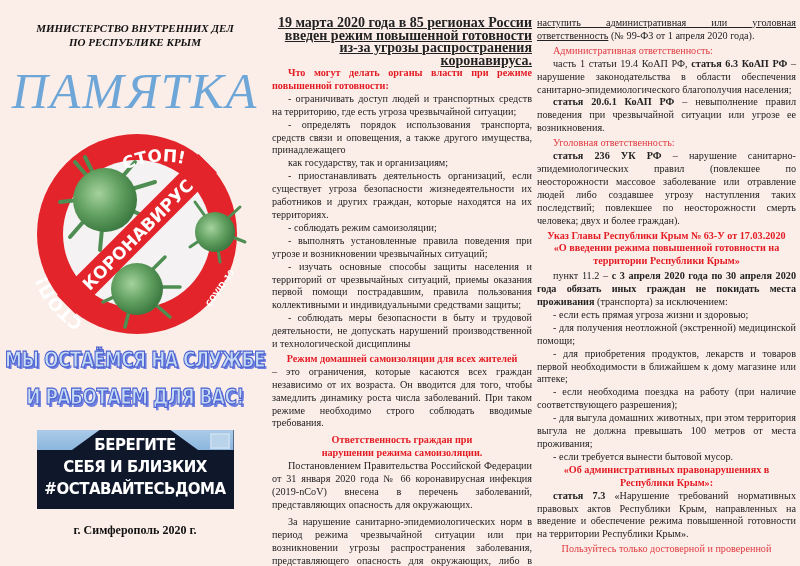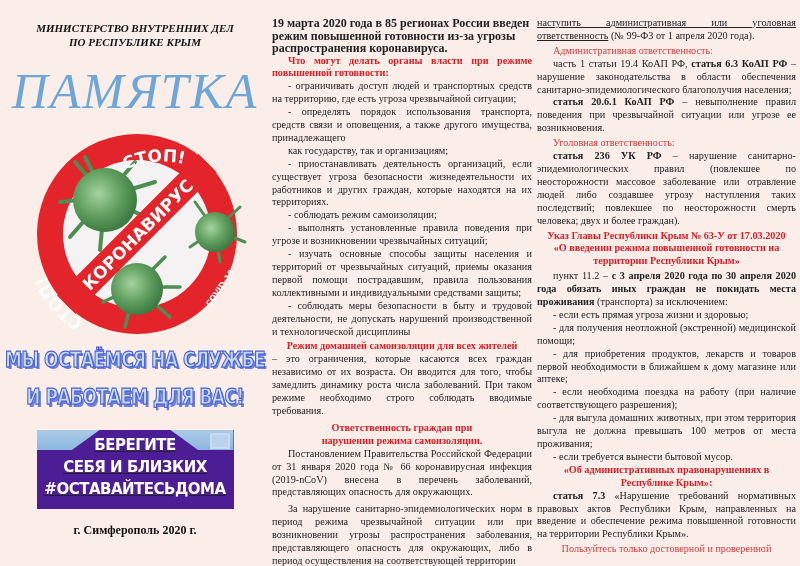--- a/index.html
+++ b/index.html
@@ -38,23 +38,22 @@
     -webkit-text-stroke: 1px #4a5fd0;
     text-shadow: 2px 2px 0 #6e7fe0;
     letter-spacing: -0.5px;
     margin-top: 6px;
     transform: scaleY(1.25);
   }
   .banner {
     position: relative;
     width: 197px; height: 79px;
     margin: 22px auto 0;
-    background: #4c1d95;
+    background: #0f172a;
     overflow: hidden;
-    text-decoration: underline;
   }
   .banner .roof {
     position: absolute; top: 0; left: 0; width: 100%; height: 20px;
     background: linear-gradient(180deg,#aacbe8,#8cb6de);
     clip-path: polygon(0 0, 100% 0, 100% 100%, 82% 100%, 68% 0, 32% 0, 18% 100%, 0 100%);
   }
   .banner .win {
     position: absolute; right: 4px; top: 3px; width: 20px; height: 16px;
     border: 2px solid #c7dcef; background: #b9d3ea;
   }
@@ -70,21 +69,21 @@
     font-weight: bold; font-size: 12px; margin-top: 14px; color: #111;
   }
 
   p, .p { font-size: 10.2px; line-height: 12.9px; text-align: justify; }
   .ind { text-indent: 16px; }
   .c { text-align: center; }
   .b { font-weight: bold; }
   .u { text-decoration: underline; }
   .red { color: #e31b23; }
   .redl { color: #e0383e; }
-  .h-under { font-weight: bold; text-align: left; font-size: 12px; line-height: 12.5px; }
+  .h-under { font-weight: bold; text-align: right; text-decoration: underline; font-size: 14px; line-height: 12.5px; }
   .mt2 { margin-top: 2px; }
   .mt4 { margin-top: 4px; }
 </style>
 </head>
 <body>
 
 <div class="col col-left">
   <div class="ministry">
     <div>МИНИСТЕРСТВО ВНУТРЕННИХ ДЕЛ</div>
     <div>ПО РЕСПУБЛИКЕ КРЫМ</div>
@@ -212,20 +211,20 @@
   <p class="ind mt2">
     <span>пункт 11.2 – </span><span class="b">с 3 апреля 2020 года по 30 апреля 2020 года обязать иных граждан не покидать места проживания</span><span> (транспорта) за исключением:</span>
   </p>
   <p class="ind">- если есть прямая угроза жизни и здоровью;</p>
   <p class="ind">- для получения неотложной (экстренной) медицинской помощи;</p>
   <p class="ind">- для приобретения продуктов, лекарств и товаров первой необходимости в ближайшем к дому магазине или аптеке;</p>
   <p class="ind">- если необходима поездка на работу (при наличие соответствующего разрешения);</p>
   <p class="ind">- для выгула домашних животных, при этом территория выгула не должна превышать 100 метров от места проживания;</p>
   <p class="ind">- если требуется вынести бытовой мусор.</p>
 
-  <p class="c b red">«Об административных правонарушениях в Республике Крым»:</p>
+  <p class="c b red">«Об административных правонарушениях в Республики Крым»:</p>
   <p class="ind">
     <span class="b">статья 7.3</span><span> «Нарушение требований нормативных правовых актов Республики Крым, направленных на введение и обеспечение режима повышенной готовности на территории Республики Крым».</span>
   </p>
 
   <p class="c redl mt2">Пользуйтесь только достоверной и проверенной</p>
 
 </div>
 
 </body></html>

